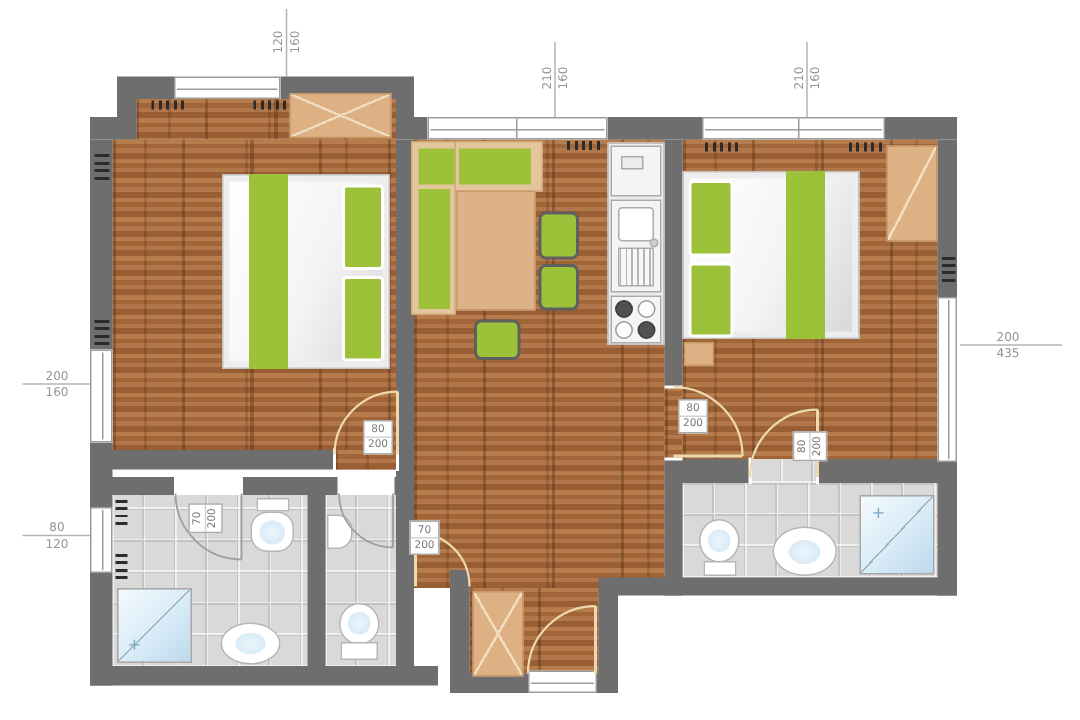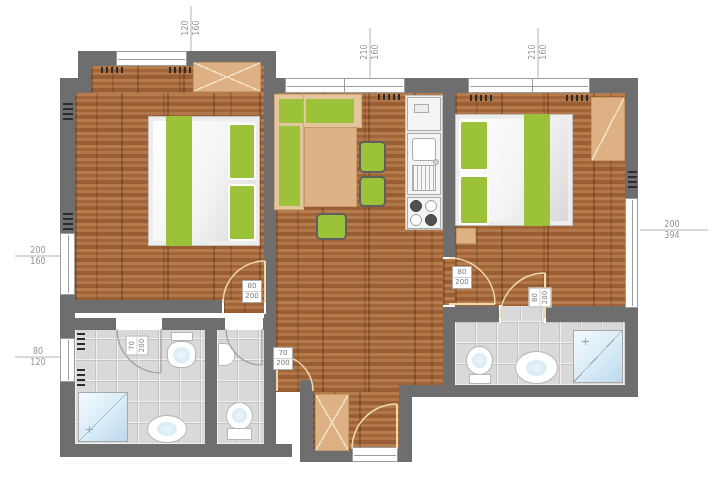--- a/index.html
+++ b/index.html
@@ -245,21 +245,21 @@
   <div class="dim" style="left:21px;top:246px">
     <span>200</span>
     <span>160</span>
   </div>
   <div class="dim" style="left:21px;top:347px">
     <span>80</span>
     <span>120</span>
   </div>
   <div class="dim" style="left:655px;top:220px">
     <span>200</span>
-    <span>394</span>
+    <span>435</span>
   </div>
 
   <div class="dlabel" style="left:242px;top:280px">
     <span>80</span>
     <span>200</span>
   </div>
   <div class="dlabel" style="left:452px;top:266px">
     <span>80</span>
     <span>200</span>
   </div>

